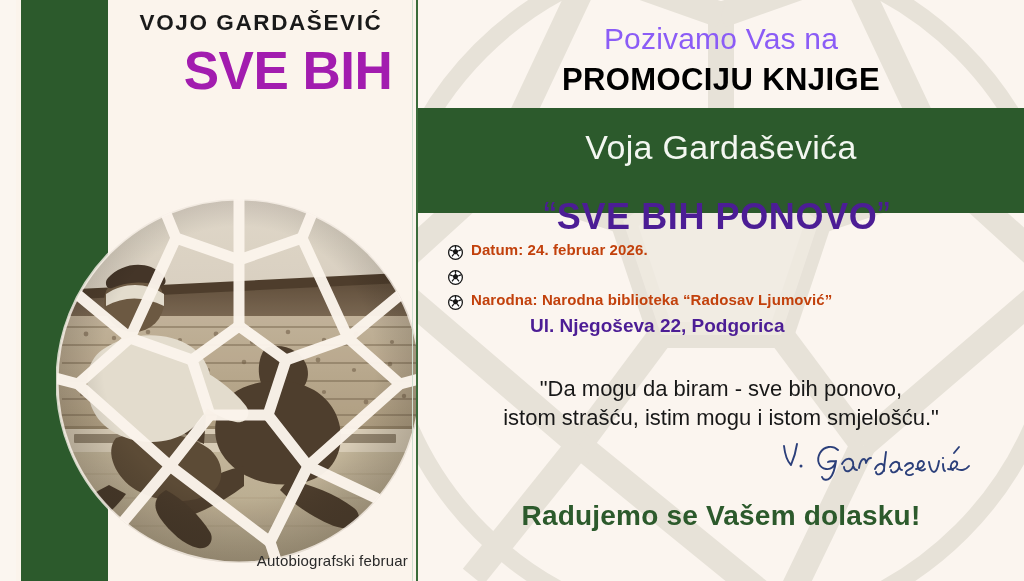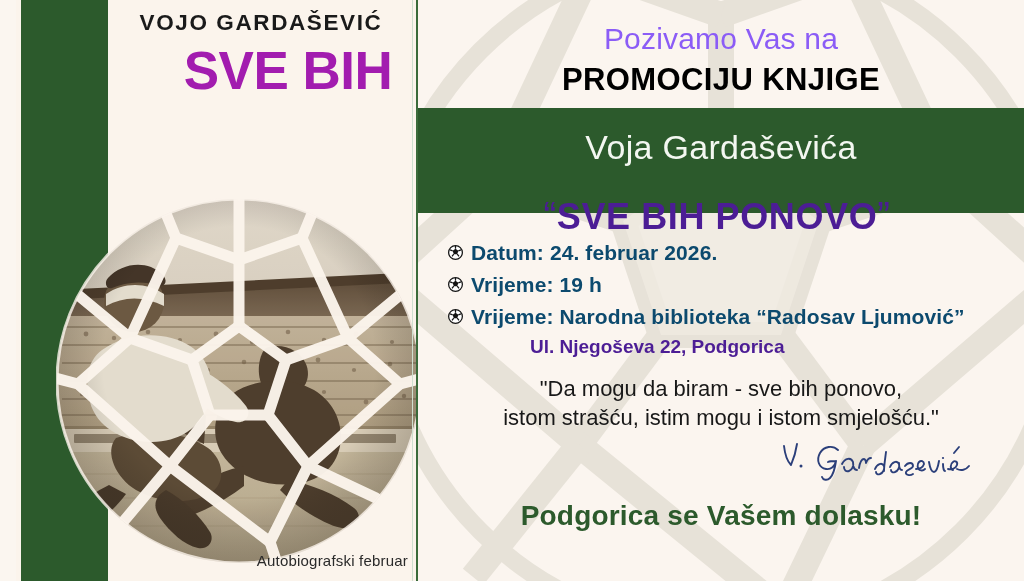--- a/index.html
+++ b/index.html
@@ -106,21 +106,21 @@
     font-size:36px;color:#4c1d95;font-weight:700;letter-spacing:0.6px;margin-top:32px;
   }
   .band-title .q{font-weight:400;font-size:38px;}
 
   .details{
     position:absolute;top:240px;left:30px;right:14px;
   }
   .det-row{
     display:flex;align-items:flex-start;
     margin-bottom:5px;
-    font-size:21px;color:#0c4a6e;font-weight:700;letter-spacing:0.1px;
+    font-size:15px;color:#c2410c;font-weight:700;letter-spacing:0.1px;
     line-height:1.28;
   }
   .ball-bullet{
     flex:0 0 auto;width:15px;height:15px;margin-top:5px;margin-right:8px;
   }
   .ball-bullet svg{display:block;width:15px;height:15px;}
   .det-sub{
     margin-left:82px;margin-top:1px;
     font-size:19px;font-weight:700;color:#4c1d95;
   }
@@ -385,36 +385,32 @@
         </div>
 
         <div class="det-row">
           <span class="ball-bullet">
             <svg viewBox="0 0 24 24" xmlns="http://www.w3.org/2000/svg">
               <circle cx="12" cy="12" r="11" fill="#fff" stroke="#141414" stroke-width="2"></circle>
               <polygon points="12,6 16.5,9.3 14.8,14.6 9.2,14.6 7.5,9.3" fill="#141414"></polygon>
               <path d="M12 6 V1.5 M16.5 9.3 L20.8 7.9 M14.8 14.6 L17.6 18.3 M9.2 14.6 L6.4 18.3 M7.5 9.3 L3.2 7.9" stroke="#141414" stroke-width="2" fill="none"></path>
             </svg>
           </span>
-          <span>
-            <b>Vrijeme:</b>
-            <span>19 h</span>
-          </span>
         </div>
 
         <div class="det-row">
           <span class="ball-bullet">
             <svg viewBox="0 0 24 24" xmlns="http://www.w3.org/2000/svg">
               <circle cx="12" cy="12" r="11" fill="#fff" stroke="#141414" stroke-width="2"></circle>
               <polygon points="12,6 16.5,9.3 14.8,14.6 9.2,14.6 7.5,9.3" fill="#141414"></polygon>
               <path d="M12 6 V1.5 M16.5 9.3 L20.8 7.9 M14.8 14.6 L17.6 18.3 M9.2 14.6 L6.4 18.3 M7.5 9.3 L3.2 7.9" stroke="#141414" stroke-width="2" fill="none"></path>
             </svg>
           </span>
           <span>
-            <b>Vrijeme:</b>
+            <b>Narodna:</b>
             <span>Narodna biblioteka “Radosav Ljumović”</span>
           </span>
         </div>
 
         <div class="det-sub">Ul. Njegoševa 22, Podgorica</div>
       </div>
 
       <div class="quote">
         <div>"Da mogu da biram - sve bih ponovo,</div>
         <div>istom  strašću, istim mogu i istom smjelošću."</div>
@@ -445,16 +441,16 @@
             <circle cx="167" cy="22" r="1.1" fill="#2b3f7a" stroke="none"></circle>
             <path d="M172 33 c4 1 8 -1 9 -4 c1 -3 -2 -5 -4 -3 c-3 2 -3 7 0 8"></path>
 
             <path d="M178 17 l5 -6"></path>
 
             <path d="M181 33 c4 2 9 1 12 -3"></path>
           </g>
         </svg>
       </div>
 
-      <div class="closing">Podgorica se Vašem  dolasku!</div>
+      <div class="closing">Radujemo se Vašem  dolasku!</div>
     </div>
   </div>
 </div>
 
 </body></html>

